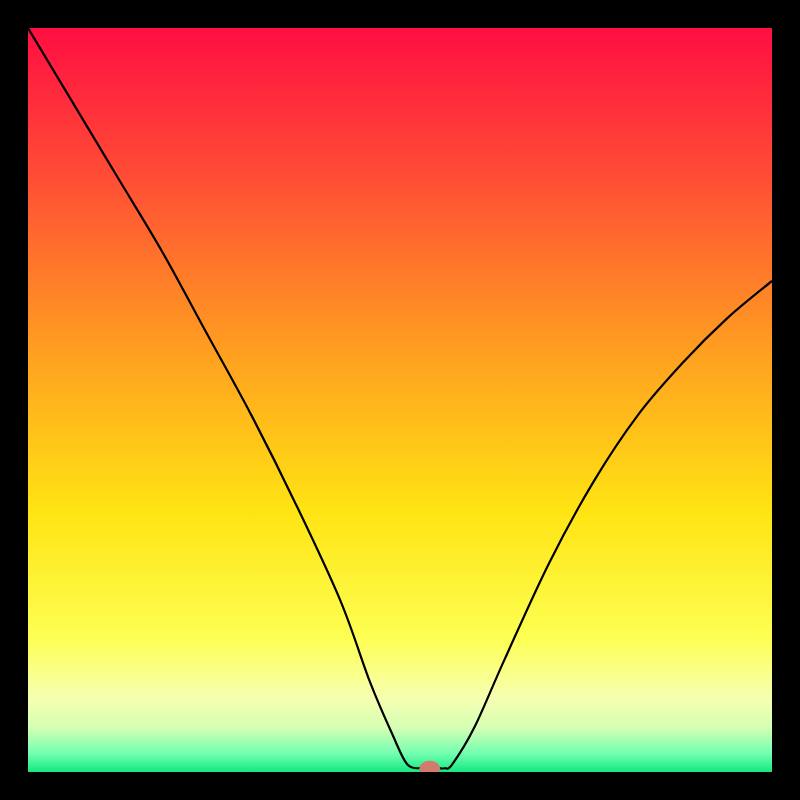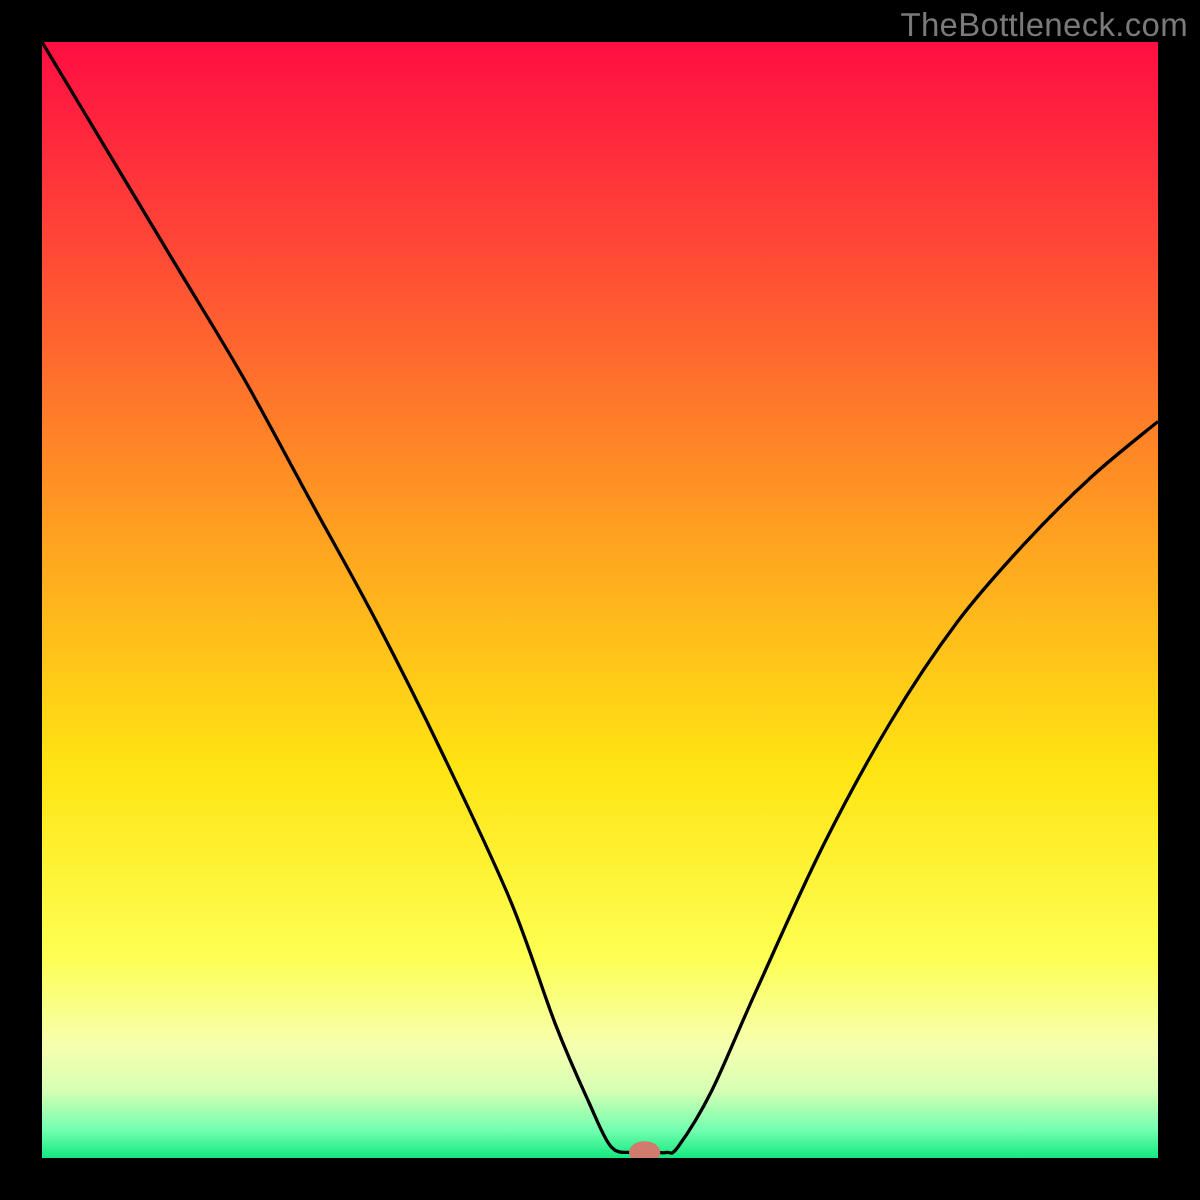--- a/index.html
+++ b/index.html
@@ -38,21 +38,20 @@
   }
   svg {
     display: block;
   }
 </style>
 </head>
 <body>
 
 <div class="frame">
 
-  <div class="watermark">TheBottleneck.com</div>
 
   <div class="plot-area">
     <svg id="chart-svg" width="744" height="744" viewBox="0 0 100 100" preserveAspectRatio="none">
       <defs>
         <linearGradient id="bg-grad" x1="0" y1="0" x2="0" y2="1">
             <stop offset="0%" stop-color="#ff0e42"></stop>
             <stop offset="20%" stop-color="#ff4d35"></stop>
             <stop offset="45%" stop-color="#ffa41f"></stop>
             <stop offset="65%" stop-color="#ffe413"></stop>
             <stop offset="82%" stop-color="#fdff53"></stop>

